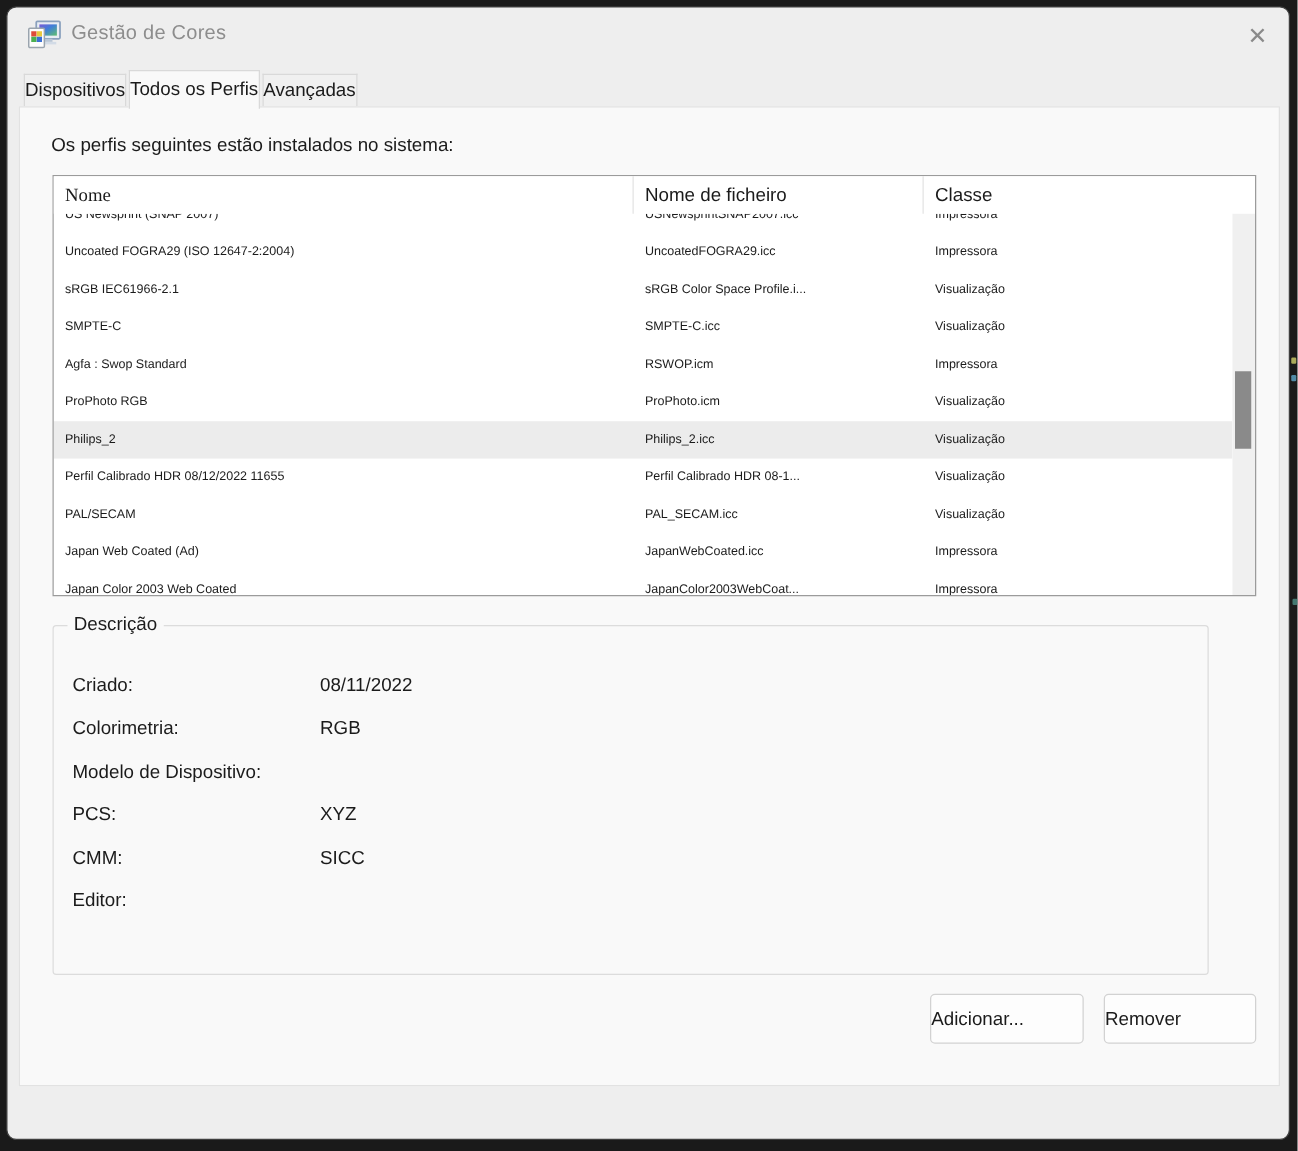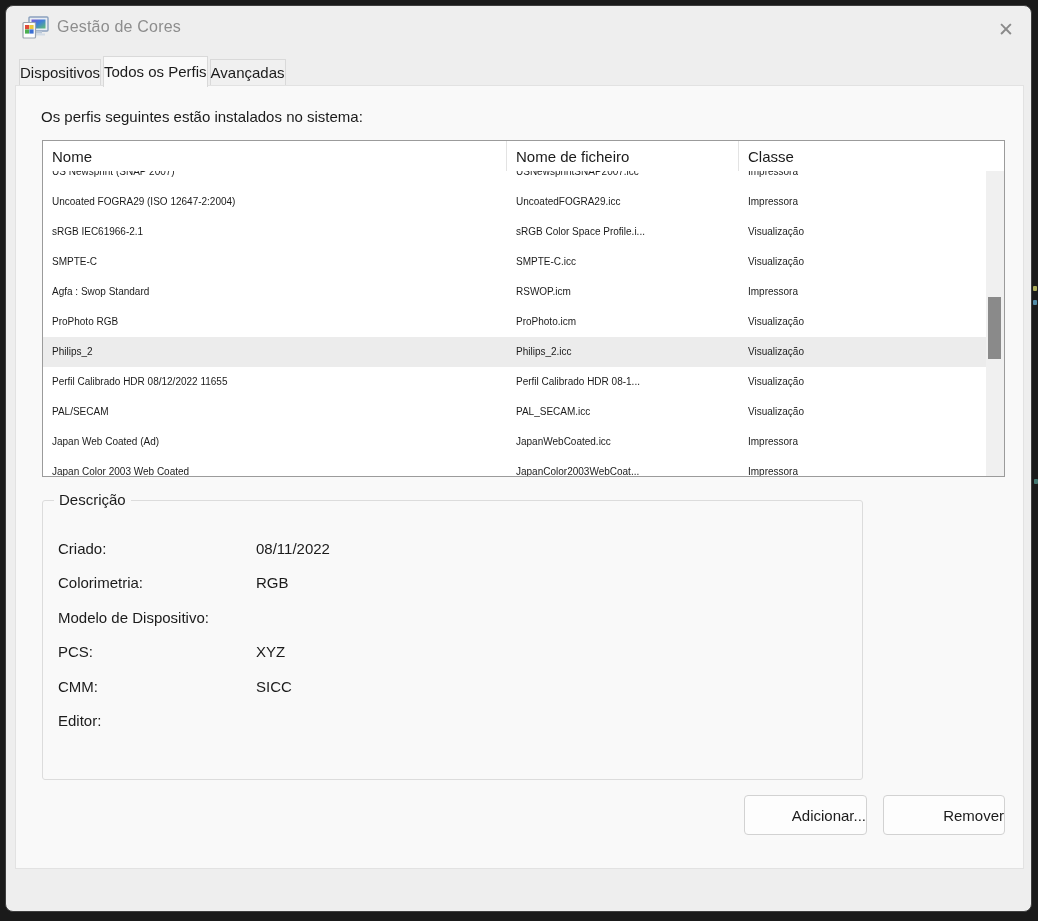--- a/index.html
+++ b/index.html
@@ -80,21 +80,21 @@
     background: #ffffff;
     border: 1px solid #9b9b9b;
   }
   .table-header { display: flex; height: 30px; background: #fff; position: relative; z-index: 2; }
   .th {
     font-size: 15px; line-height: 32px;
     padding-left: 9px;
     border-right: 1px solid #e3e3e3;
     overflow: hidden; white-space: nowrap;
   }
-  .th.col-name { width: 464px; }
+  .th.col-name { width: 464px; font-family: Liberation Serif, serif; }
   .th.col-file { width: 232px; }
   .th.col-class { width: 231px; border-right: none; }
   .table-body {
     position: absolute; left: 0; top: 30px; right: 18px; bottom: 0;
     overflow: hidden;
   }
   .rows-list { margin-top: -14px; }
   .profile-row { display: flex; height: 30px; line-height: 30px; font-size: 10px; background: #fff; }
   .profile-row.selected { background: #ececec; }
   .td { padding-left: 9px; overflow: hidden; white-space: nowrap; }
@@ -106,21 +106,21 @@
     background: #f0f0f0;
   }
   .scroll-thumb {
     position: absolute; left: 2px; right: 3px; top: 156px; height: 62px;
     background: #8a8a8a;
   }
 
   
   .groupbox {
     position: absolute; left: 26px; top: 414px;
-    width: 821px; height: 280px;
+    width: 925px; height: 280px;
     border: 1px solid #dcdcdc;
     border-radius: 3px;
   }
   .groupbox-legend {
     position: absolute; left: 11px; top: -10px;
     padding: 0 5px;
     background: #f9f9f9;
     font-size: 15px;
   }
   .fields { position: absolute; left: 0; top: 30px; right: 0; }
@@ -130,21 +130,21 @@
 
   
   .btn {
     position: absolute;
     background: #fdfdfd;
     border: 1px solid #d2d2d2;
     border-radius: 4px;
     font-size: 15px;
     font-family: "Liberation Sans", sans-serif;
     color: #1b1b1b;
-    text-align: right;
+    text-align: left;
   }
   .btn-add    { left: 728px; top: 709px; width: 123px; height: 40px; }
   .btn-remove { left: 867px; top: 709px; width: 122px; height: 40px; }
 
   
   .footer { position: absolute; left: 0; right: 0; bottom: 0; height: 43px; background: #eeeeee; }
   .btn-close-dialog { right: 7px; top: 6px; width: 111px; height: 31px; position: absolute; }
 </style>
 </head>
 <body>

